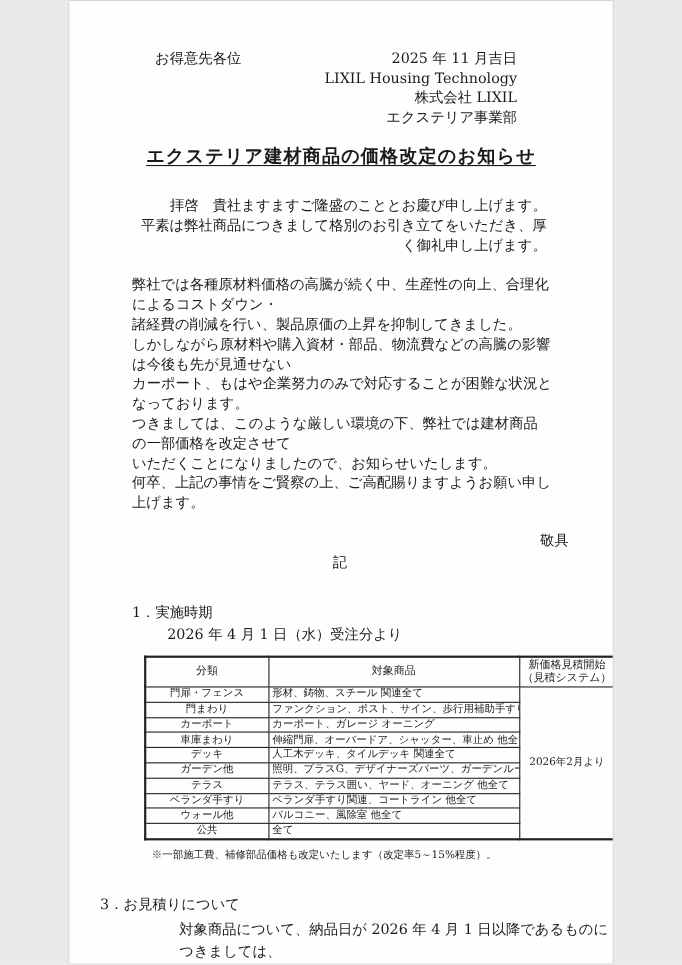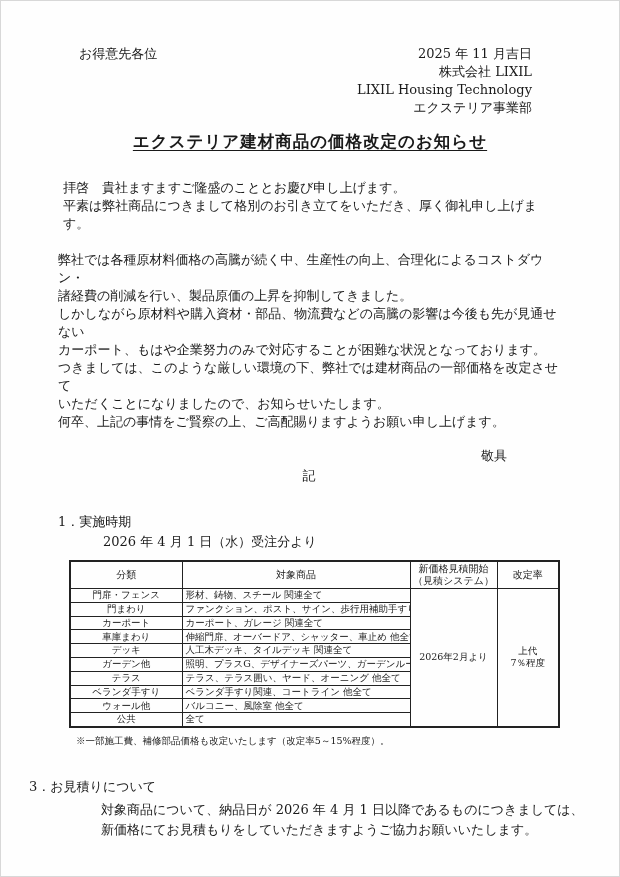--- a/index.html
+++ b/index.html
@@ -1,18 +1,18 @@
 <!DOCTYPE html>
 <html lang="ja"><head>
 <meta charset="utf-8">
 <style>
   html,body { margin:0; padding:0; background:#e9e9e9; }
   .page {
     position: relative;
-    width: 620px; height: 877px;
+    width: 496px; height: 877px;
     margin: 0 auto;
     background: #fefefe;
     border: 1px solid #d8d8d8;
     box-sizing: border-box;
     font-family: "DejaVu Serif", "Liberation Serif", serif;
     color: #1a1a1a;
     overflow: hidden;
   }
   .content { padding: 44px 0 0 0; }
   .fs-body { font-size: 13px; line-height: 18px; }
@@ -27,29 +27,29 @@
   }
   .doc-title {
     text-align: center;
     font-size: 16.5px;
     font-weight: bold;
     margin-top: 14px;
     letter-spacing: 1px;
   }
   .doc-title span { text-decoration: underline; text-underline-offset: 3px; }
 
-  .greeting { margin-top: 26px; padding: 0 60px 0 62px; }
+  .greeting { margin-top: 26px; padding: 0 60px 0 62px; text-align: right; }
   .body-block { margin-top: 18px; padding: 0 55px 0 57px; }
 
-  .closing { text-align: right; padding-right: 112px; margin-top: 16px; }
+  .closing { text-align: right; padding-right: 40px; margin-top: 16px; }
   .ki-marker { text-align: center; margin-top: 2px; letter-spacing: 2px; }
 
   .sec-heading { padding-left: 57px; }
   .sec1-heading { margin-top: 28px; }
-  .sec1-content { padding-left: 102px; margin-top: 2px; }
+  .sec1-content { padding-left: 77px; margin-top: 2px; margin-left: 12px; }
   .sec2-heading { margin-top: 33px; }
 
   table.rev-table {
     border-collapse: collapse;
     margin: 9px 0 0 68px;
     width: 489px;
     table-layout: fixed;
     font-family: "DejaVu Serif", "Liberation Serif", serif;
   }
   table.rev-table, table.rev-table th, table.rev-table td {
@@ -95,22 +95,22 @@
 
 <div class="page">
   <div class="content">
 
     <div class="header-row fs-body">
       <div>お得意先各位</div>
       <div>2025 年 11 月吉日</div>
     </div>
 
     <div class="header-right-block fs-body">
+      <div>LIXIL Housing Technology</div>
       <div>株式会社 LIXIL</div>
-      <div>LIXIL Housing Technology</div>
       <div>エクステリア事業部</div>
     </div>
 
     <div class="doc-title">
       <span>エクステリア建材商品の価格改定のお知らせ</span>
     </div>
 
     <div class="greeting fs-body">
       <div>拝啓　貴社ますますご隆盛のこととお慶び申し上げます。</div>
       <div>平素は弊社商品につきまして格別のお引き立てをいただき、厚く御礼申し上げます。</div>
@@ -161,21 +161,21 @@
               <div>上代</div>
               <div>7％程度</div>
             </td>
           </tr>
           <tr>
             <td class="cat-cell">門まわり</td>
             <td class="prod-cell">ファンクション、ポスト、サイン、歩行用補助手すり 他全て</td>
           </tr>
           <tr>
             <td class="cat-cell">カーポート</td>
-            <td class="prod-cell">カーポート、ガレージ 関連全て</td>
+            <td class="prod-cell">カーポート、ガレージ オーニング</td>
           </tr>
           <tr>
             <td class="cat-cell">車庫まわり</td>
             <td class="prod-cell">伸縮門扉、オーバードア、シャッター、車止め 他全て</td>
           </tr>
           <tr>
             <td class="cat-cell">デッキ</td>
             <td class="prod-cell">人工木デッキ、タイルデッキ 関連全て</td>
           </tr>
           <tr>

